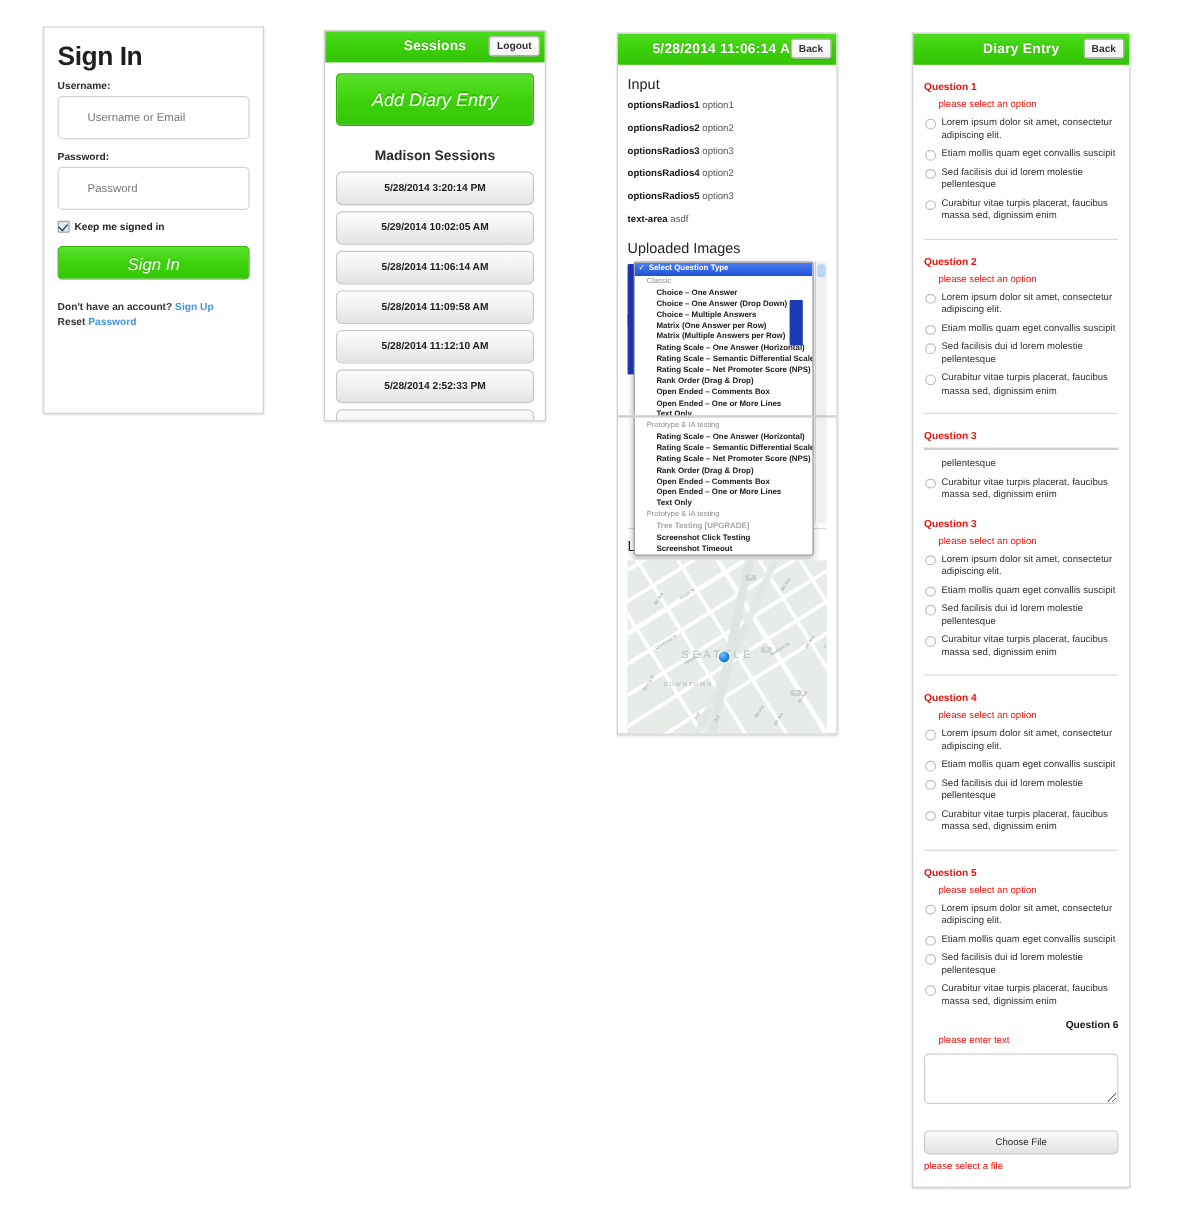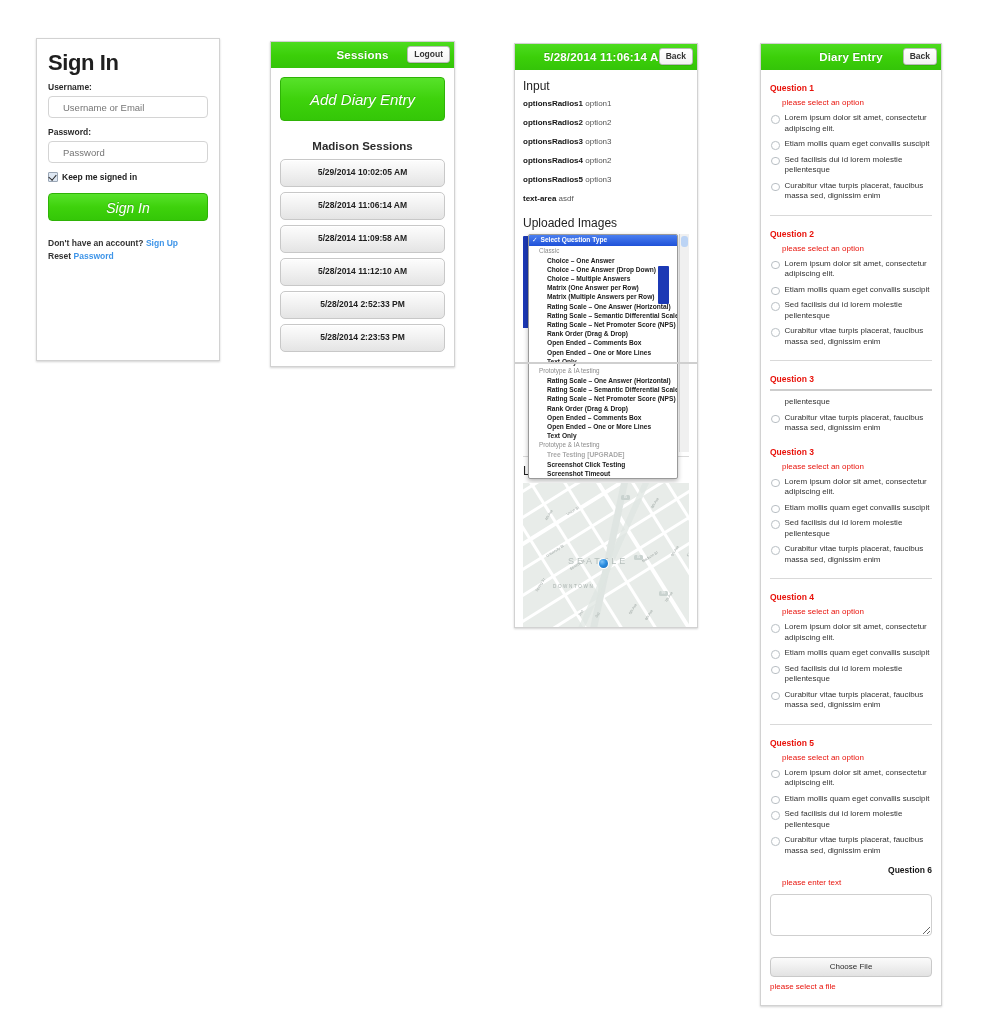--- a/index.html
+++ b/index.html
@@ -1,21 +1,21 @@
 <!DOCTYPE html>
 <html><head>
 <meta charset="utf-8">
 <style>
   html,body{margin:0;padding:0;background:#ffffff;}
   body{
     width:1000px;height:1011px;position:relative;overflow:hidden;
     font-family:"Liberation Sans","DejaVu Sans",sans-serif;
     -webkit-font-smoothing:antialiased;
   }
-  .panel{position:absolute;background:#fff;border:1px solid #d2d2d2;box-sizing:border-box;overflow:hidden;margin-top:16px;}
+  .panel{position:absolute;background:#fff;border:1px solid #d2d2d2;box-sizing:border-box;overflow:hidden;}
   .panel.shadow{box-shadow:0 1px 2px rgba(0,0,0,.18);}
 
   
   .navbar{
     position:relative;height:26px;
     background:linear-gradient(180deg,#4ddc1f 0%,#3bcf09 52%,#34c408 100%);
     display:flex;align-items:center;justify-content:center;
     color:#fff;font-size:11.5px;font-weight:bold;
     text-shadow:0 -1px 0 rgba(0,0,0,.18);
   }
@@ -28,23 +28,23 @@
     padding:2px 6px;line-height:11px;text-shadow:none;
     box-shadow:0 1px 0 rgba(0,0,0,.08);
   }
 
   
   #p-signin{left:36px;top:22px;width:184px;height:323px;}
   #p-signin .body{padding:12px 11px 0 11px;}
   .signin-h1{font-size:22px;font-weight:bold;color:#1f1f1f;margin:0 0 7px 0;letter-spacing:-.4px;line-height:24px;}
   .fld-label{font-size:8.5px;font-weight:bold;color:#2b2b2b;margin:0 0 4px 0;}
   .txt-input{
-    display:block;width:100%;box-sizing:border-box;height:22px;
+    display:block;width:100%;box-sizing:border-box;height:36px;
     border:1px solid #d4d4d4;border-radius:4px;background:#fff;
-    font-size:9.5px;color:#b0b0b0;padding:0 14px;line-height:20px;
+    font-size:9.5px;color:#b0b0b0;padding:0 24px;line-height:20px;
     font-family:inherit;outline:none;
   }
   .gap{height:9px;}
   .chk-row{display:flex;align-items:center;margin:9px 0 0 0;}
   .chk{
     width:8px;height:8px;border:1px solid #9aa6b5;background:#dfe8f3;border-radius:1px;
     position:relative;margin-right:4px;flex:0 0 auto;
   }
   .chk:after{content:"";position:absolute;left:1px;top:0px;width:4px;height:6px;
     border:solid #2a2a2a;border-width:0 1.4px 1.4px 0;transform:rotate(40deg);}
@@ -180,20 +180,21 @@
 
 <div class="panel shadow" id="p-sessions">
   <div class="navbar">
     <span class="title">Sessions</span>
     <button class="nav-btn">Logout</button>
   </div>
   <div class="body">
     <button class="btn-green" id="add-entry">Add Diary Entry</button>
     <div class="sess-title">Madison Sessions</div>
     <div id="sessions-list">
+        <div class="sess-item">5/28/2014 3:20:14 PM</div>
         <div class="sess-item">5/29/2014 10:02:05 AM</div>
         <div class="sess-item">5/28/2014 11:06:14 AM</div>
         <div class="sess-item">5/28/2014 11:09:58 AM</div>
         <div class="sess-item">5/28/2014 11:12:10 AM</div>
         <div class="sess-item">5/28/2014 2:52:33 PM</div>
         <div class="sess-item">5/28/2014 2:23:53 PM</div>
       </div>
   </div>
 </div>
 

